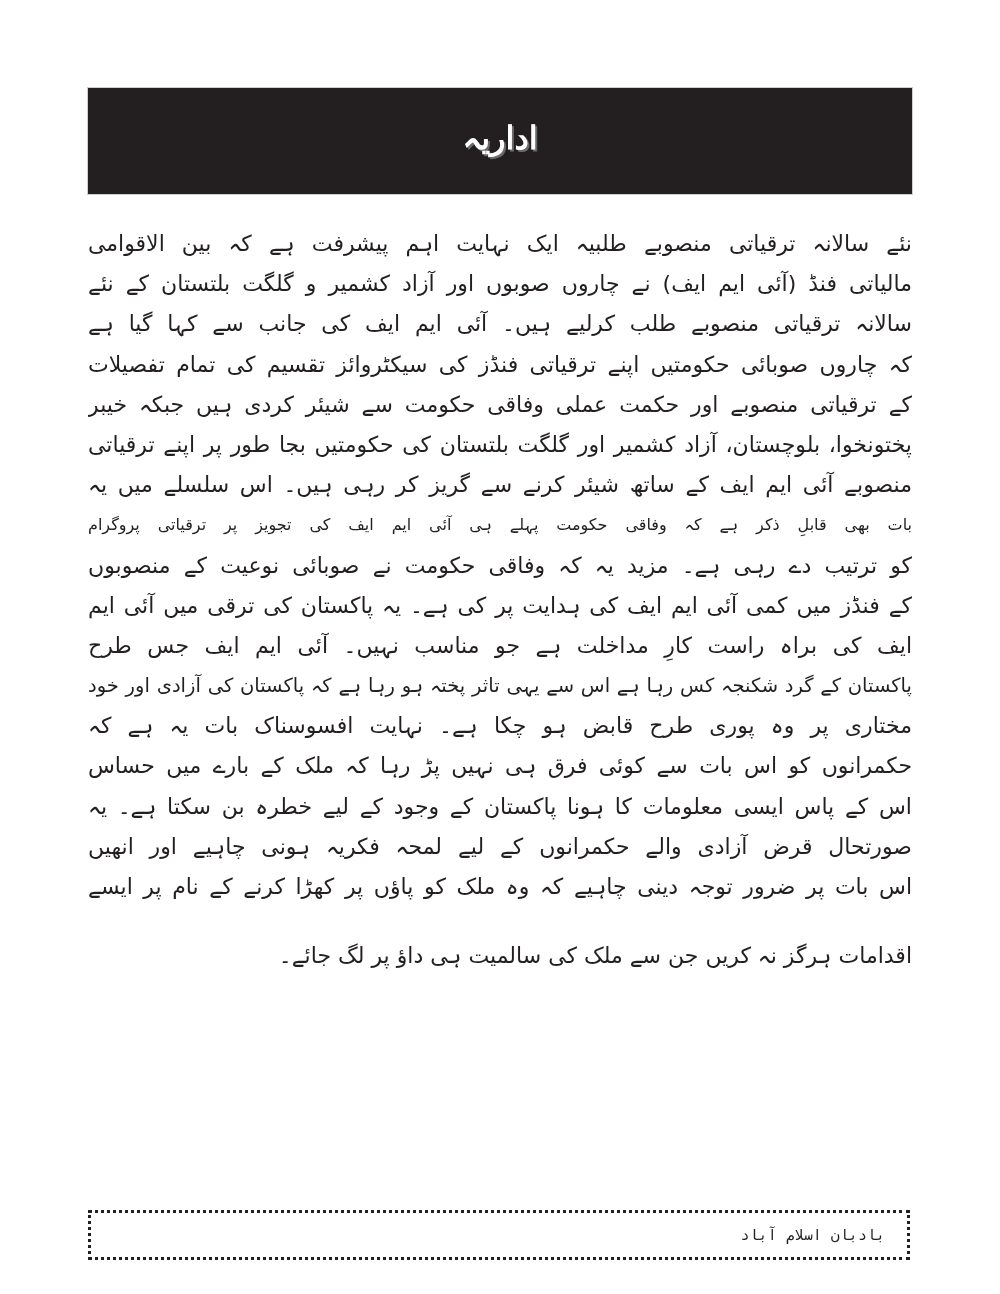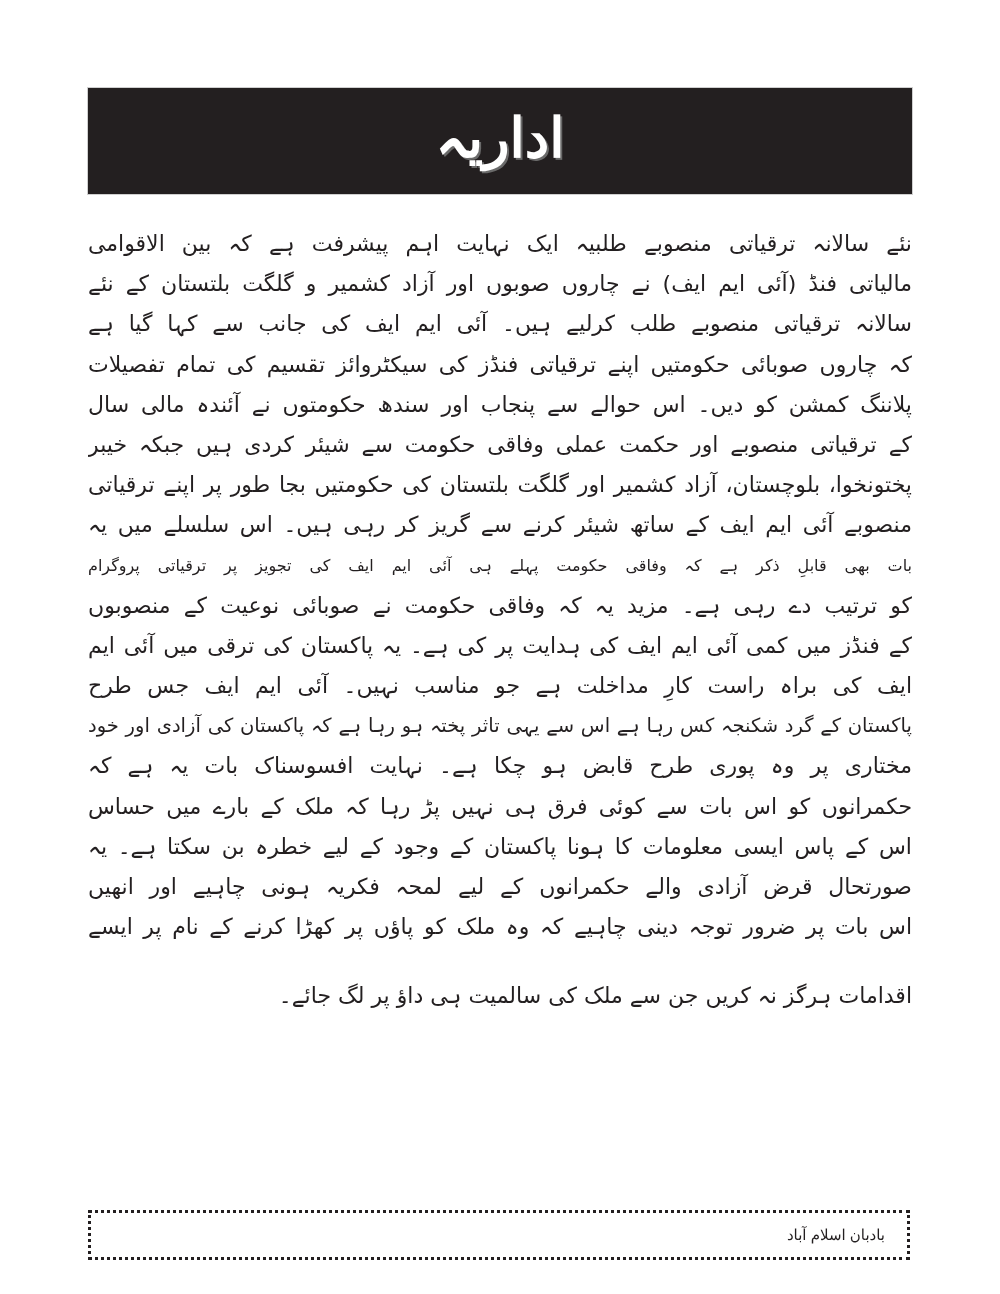--- a/index.html
+++ b/index.html
@@ -24,21 +24,21 @@
       background: #231f20;
       display: flex;
       align-items: center;
       justify-content: center;
       box-shadow: 0 0 0 1px #cfcfcf;
     }
     .header-title {
       color: #ffffff;
       font-family: Liberation Serif, serif;
       font-weight: bold;
-      font-size: 55px;
+      font-size: 32px;
       line-height: 1;
       direction: rtl;
       text-shadow: 2px 2px 0 #6a6a6a;
       margin-top: -6px;
     }
     .body-text {
       position: absolute;
       left: 88px;
       top: 224px;
       width: 824px;
@@ -68,38 +68,37 @@
       width: 822px;
       height: 50px;
       border: 3px dotted #231f20;
       box-sizing: border-box;
       direction: rtl;
       display: flex;
       align-items: center;
       padding-right: 22px;
     }
     .source-text {
-      font-family: Liberation Sans, sans-serif;
+      font-family: Liberation Mono, monospace;
       font-size: 15px;
       color: #231f20;
     }
   </style>
 </head>
 <body>
 
 <div class="header-bar">
   <div class="header-title">اداریہ</div>
 </div>
 
 <div class="body-text">
   <span class="line">نئے سالانہ ترقیاتی منصوبے طلبیہ ایک نہایت اہم پیشرفت ہے کہ بین الاقوامی</span>
   <span class="line">مالیاتی فنڈ (آئی ایم ایف) نے چاروں صوبوں اور آزاد کشمیر و گلگت بلتستان کے نئے</span>
   <span class="line">سالانہ ترقیاتی منصوبے طلب کرلیے ہیں۔ آئی ایم ایف کی جانب سے کہا گیا ہے</span>
   <span class="line">کہ چاروں صوبائی حکومتیں اپنے ترقیاتی فنڈز کی سیکٹروائز تقسیم کی تمام تفصیلات</span>
-  <span class="line">پلاننگ کمشن کو دیں۔ اس حوالے سے پنجاب اور سندھ حکومتوں نے آئندہ مالی سال</span>
   <span class="line">کے ترقیاتی منصوبے اور حکمت عملی وفاقی حکومت سے شیئر کردی ہیں جبکہ خیبر</span>
   <span class="line">پختونخوا، بلوچستان، آزاد کشمیر اور گلگت بلتستان کی حکومتیں بجا طور پر اپنے ترقیاتی</span>
   <span class="line">منصوبے آئی ایم ایف کے ساتھ شیئر کرنے سے گریز کر رہی ہیں۔ اس سلسلے میں یہ</span>
   <span class="line" style="font-size: 16px;">بات بھی قابلِ ذکر ہے کہ وفاقی حکومت پہلے ہی آئی ایم ایف کی تجویز پر ترقیاتی پروگرام</span>
   <span class="line">کو ترتیب دے رہی ہے۔ مزید یہ کہ وفاقی حکومت نے صوبائی نوعیت کے منصوبوں</span>
   <span class="line">کے فنڈز میں کمی آئی ایم ایف کی ہدایت پر کی ہے۔ یہ پاکستان کی ترقی میں آئی ایم</span>
   <span class="line">ایف کی براہ راست کارِ مداخلت ہے جو مناسب نہیں۔ آئی ایم ایف جس طرح</span>
   <span class="line" style="font-size: 19.5px;">پاکستان کے گرد شکنجہ کس رہا ہے اس سے یہی تاثر پختہ ہو رہا ہے کہ پاکستان کی آزادی اور خود</span>
   <span class="line">مختاری پر وہ پوری طرح قابض ہو چکا ہے۔ نہایت افسوسناک بات یہ ہے کہ</span>
   <span class="line">حکمرانوں کو اس بات سے کوئی فرق ہی نہیں پڑ رہا کہ ملک کے بارے میں حساس</span>

